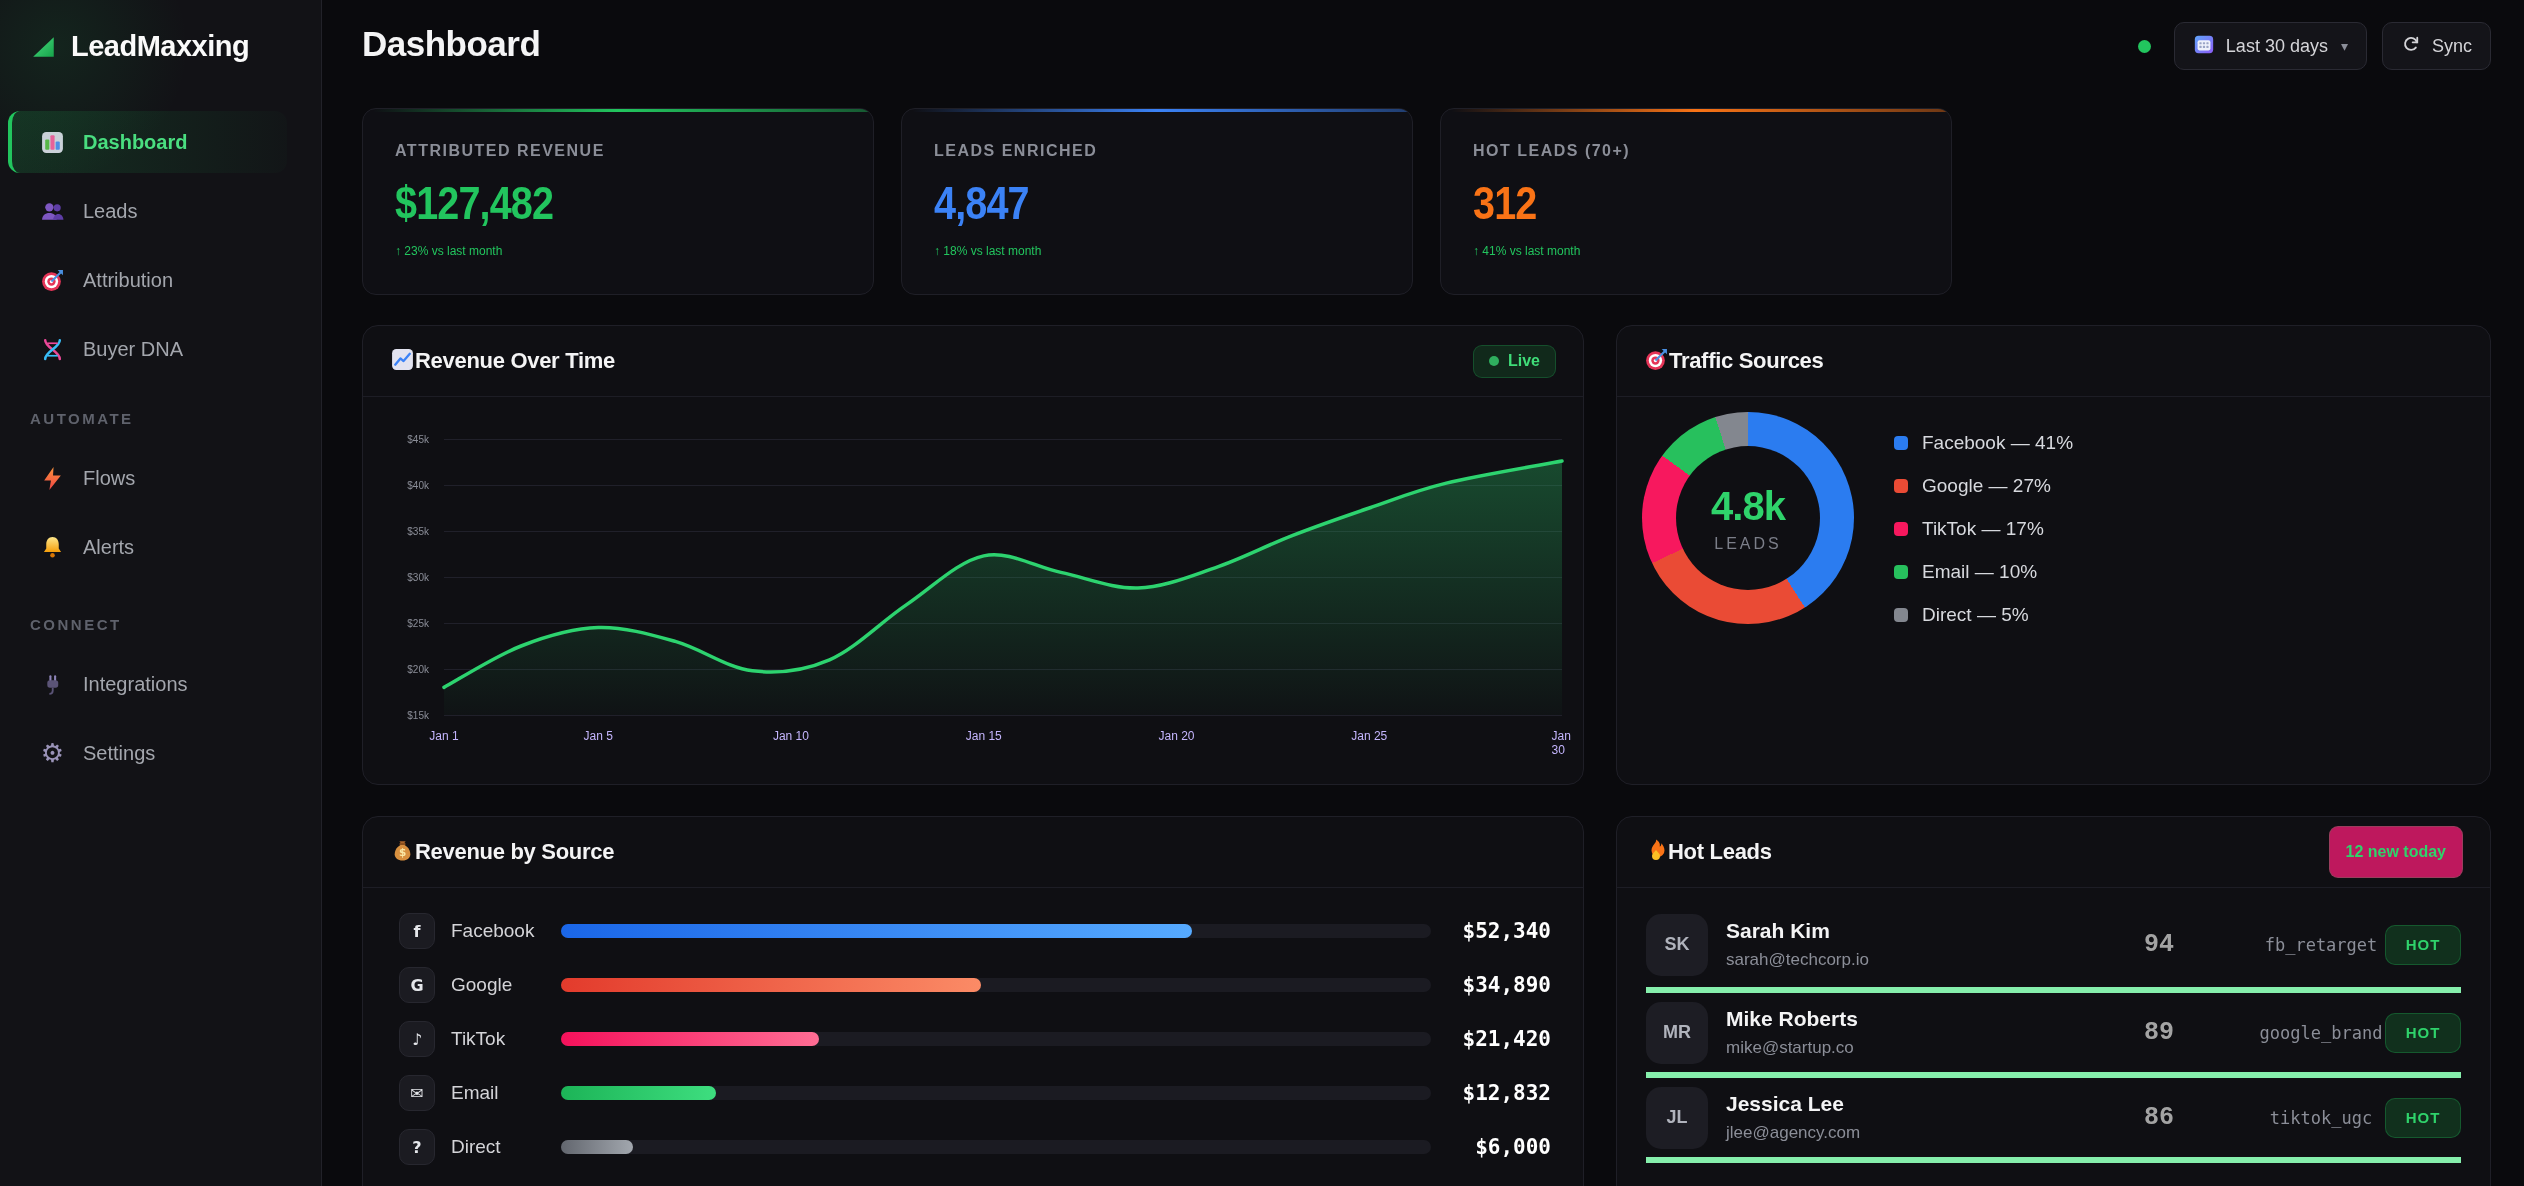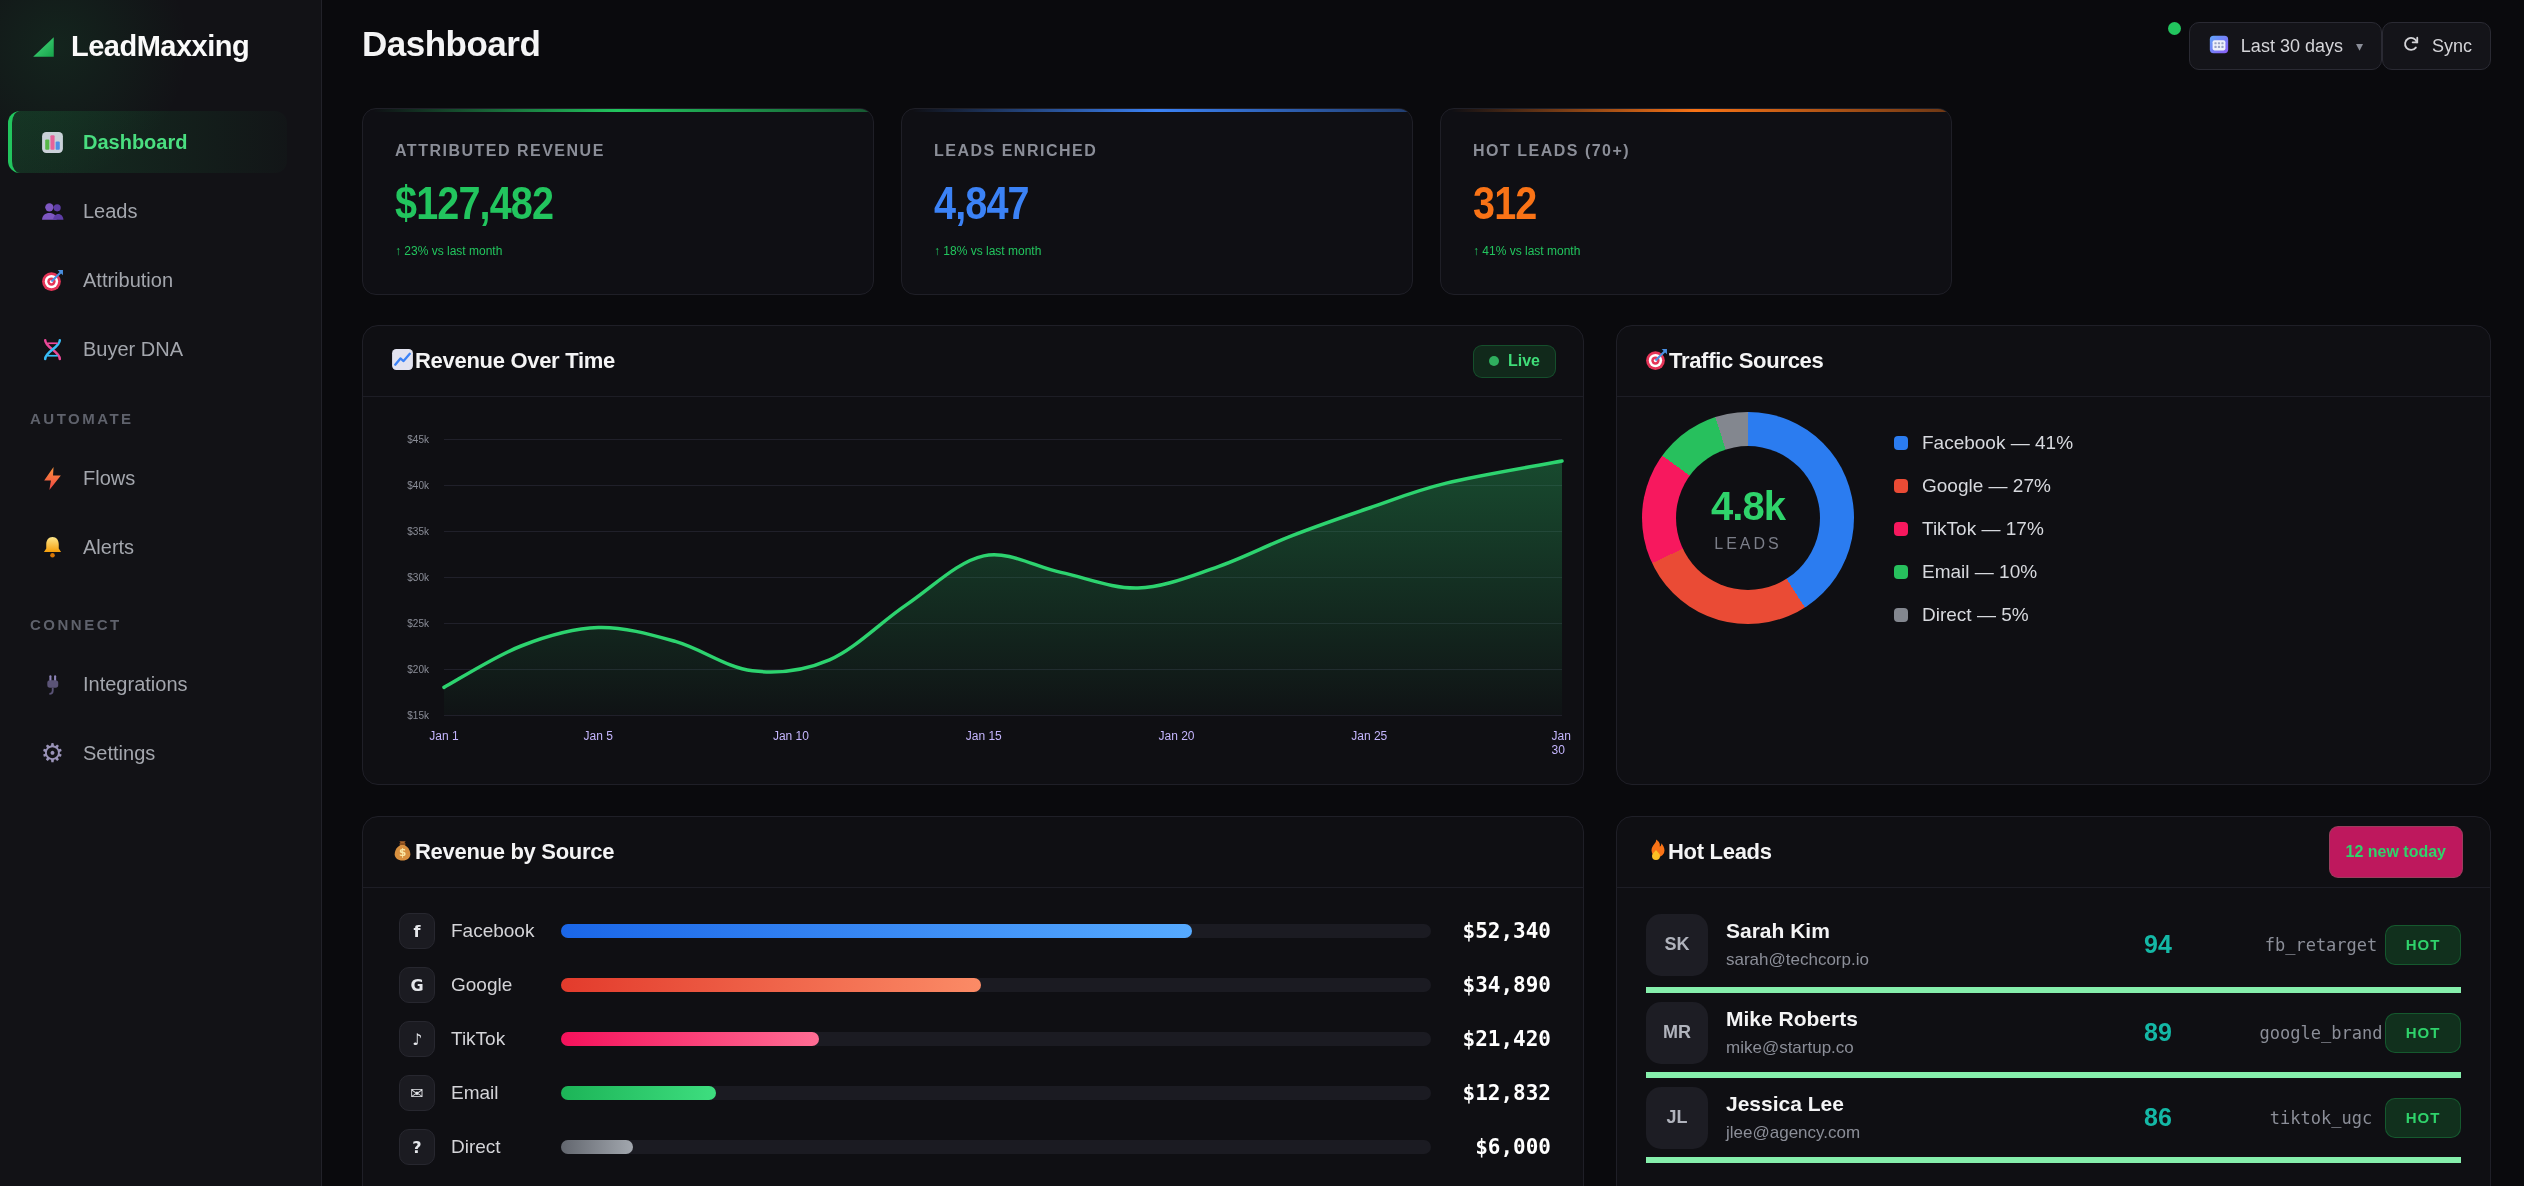--- a/index.html
+++ b/index.html
@@ -32,21 +32,21 @@
   }
   .nav-section { margin:30px 0 20px 30px; font-size:15px; font-weight:700;
     letter-spacing:2.5px; color:#5f626c; }
   .nav-section.gap2{ margin-top:38px; }
   .nicon { width:27px; height:27px; flex:0 0 27px; display:flex; align-items:center; justify-content:center; }
   .glyph-gear{ font-family:"DejaVu Sans", sans-serif; font-size:26px; color:#9a93b8; line-height:1; }
 
   
   .main { position:absolute; left:322px; top:0; right:0; bottom:0; }
   .page-title { position:absolute; left:40px; top:24px; font-size:35px; font-weight:800; letter-spacing:-0.5px; }
-  .top-controls { position:absolute; right:33px; top:22px; display:flex; align-items:flex-start; }
+  .top-controls { position:absolute; right:33px; top:22px; display:flex; align-items:center; gap:15px; }
   .status-dot { width:13px; height:13px; border-radius:50%; background:#22c55e; margin-right:8px; }
   .tbtn {
     display:flex; align-items:center; gap:11px; height:48px; padding:0 18px;
     background:#141419; border:1px solid #2a2a33; border-radius:10px;
     color:#d4d4d8; font-size:18px; cursor:pointer;
   }
   .caret { color:#8b8e98; font-size:14px; margin-left:2px; font-family:"DejaVu Sans", sans-serif;}
 
   
   .kpis { position:absolute; left:40px; top:108px; display:flex; gap:27px; }
@@ -111,22 +111,22 @@
   .leads-rows { position:absolute; left:0; top:71px; right:0; }
   .lead-row { position:relative; height:85px; display:flex; align-items:center; cursor:pointer; }
   .lead-row + .lead-row { border-top:6px solid #86efac; }
   .lead-rows-pad { margin:14px 29px 0 29px; }
   .avatar { width:62px; height:62px; border-radius:15px; background:#1d1d24;
     display:flex; align-items:center; justify-content:center;
     font-size:18px; font-weight:700; color:#b0b3bc; }
   .lead-id { margin-left:18px; }
   .lead-name { font-size:21px; font-weight:700; color:#f4f4f5; }
   .lead-email { font-size:17px; color:#8b8e98; margin-top:7px; }
-  .lead-score { position:absolute; left:498px; font-size:25px; font-weight:700; color:#14b8a6;
-    font-family:Liberation Sans, sans-serif; }
+  .lead-score { position:absolute; left:498px; font-size:25px; font-weight:700; color:#a3a3a3;
+    font-family:Liberation Mono, monospace; }
   .lead-src { position:absolute; left:590px; width:170px; text-align:center; font-size:17px; color:#8b8e98;
     font-family:"DejaVu Sans Mono", monospace; }
   .lead-tag { position:absolute; right:0; width:76px; height:40px; border-radius:10px;
     background:#11301d; border:1px solid rgba(34,197,94,.28);
     display:flex; align-items:center; justify-content:center;
     color:#2fd36b; font-size:15px; font-weight:800; letter-spacing:1px; }
 </style>
 </head>
 <body>
 

